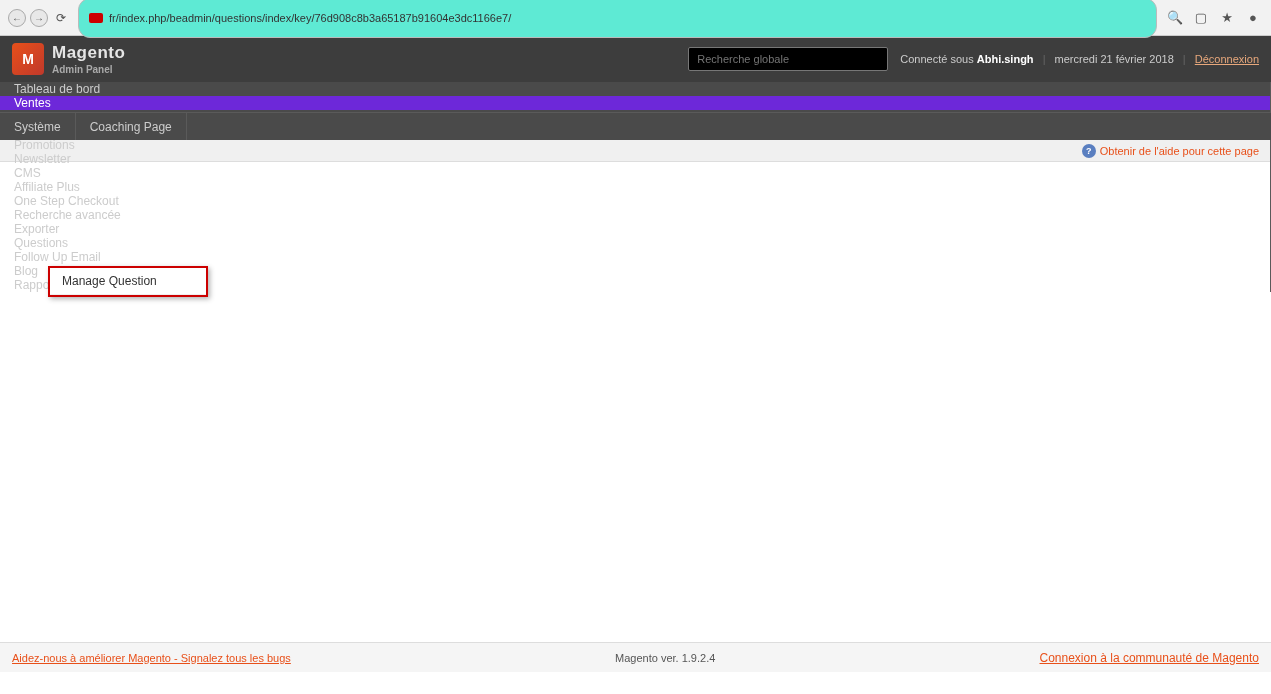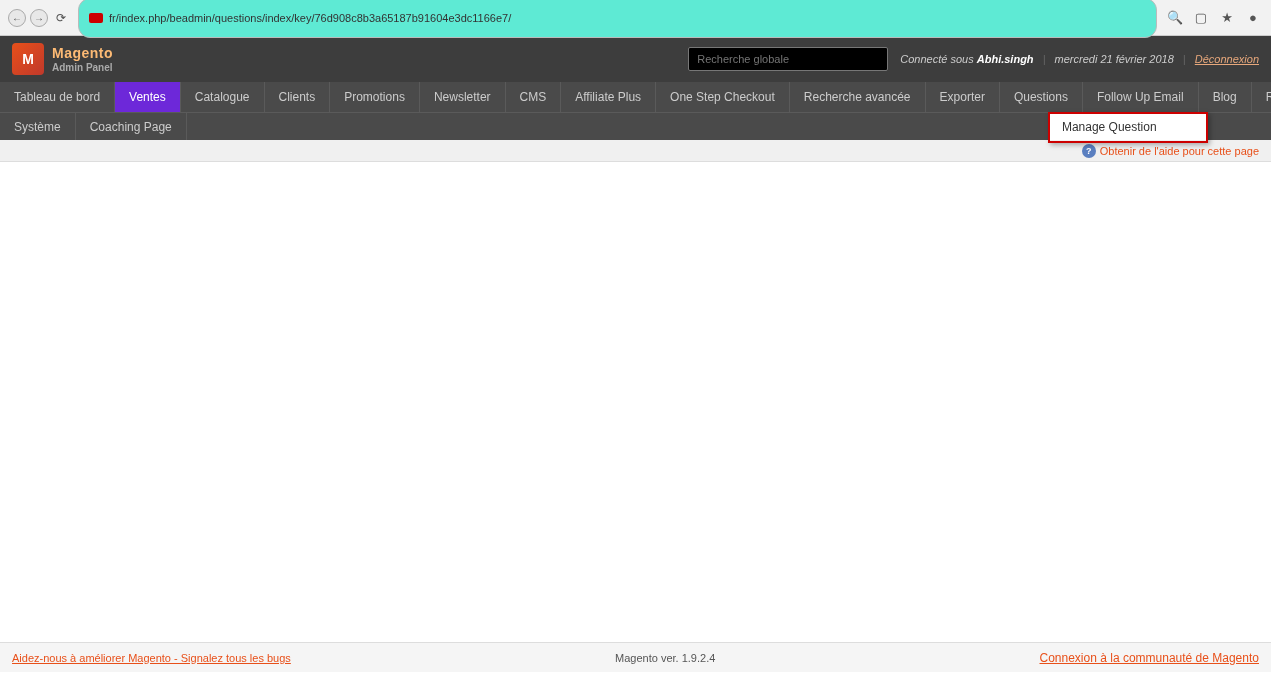--- a/index.html
+++ b/index.html
@@ -103,22 +103,22 @@
       background: linear-gradient(135deg, #e8501a 0%, #c0392b 100%);
       border-radius: 4px;
       display: flex;
       align-items: center;
       justify-content: center;
       color: white;
       font-size: 14px;
       font-weight: bold;
     }
     .magento-logo-text {
-      color: #fdba74;
-      font-size: 14px;
+      color: #e5e5e5;
+      font-size: 17px;
       font-weight: bold;
       letter-spacing: 0.5px;
     }
     .magento-logo-subtitle {
       color: #aaa;
       font-size: 10px;
       display: block;
       margin-top: 1px;
       font-weight: bold;
     }
@@ -133,21 +133,20 @@
       border: 1px solid #777;
       background: #000000;
       color: #ccc;
       padding: 0 8px;
       font-size: 11px;
       border-radius: 2px;
     }
     .header-info {
       color: #ccc;
       font-size: 11px;
-      font-style: italic;
     }
     .header-info .username {
       color: #fff;
       font-weight: bold;
     }
     .header-info .separator {
       margin: 0 6px;
       color: #666;
     }
     .deconnexion-link {
@@ -156,20 +155,21 @@
       cursor: pointer;
     }
 
     
     .nav-bar {
       background: #4a4a4a;
       display: flex;
       align-items: stretch;
       height: 30px;
       position: relative;
+      flex-direction: column;
     }
     .nav-item {
       color: #ccc;
       font-size: 12px;
       padding: 0 14px;
       display: flex;
       align-items: center;
       cursor: pointer;
       border-right: 1px solid #5a5a5a;
       white-space: nowrap;

